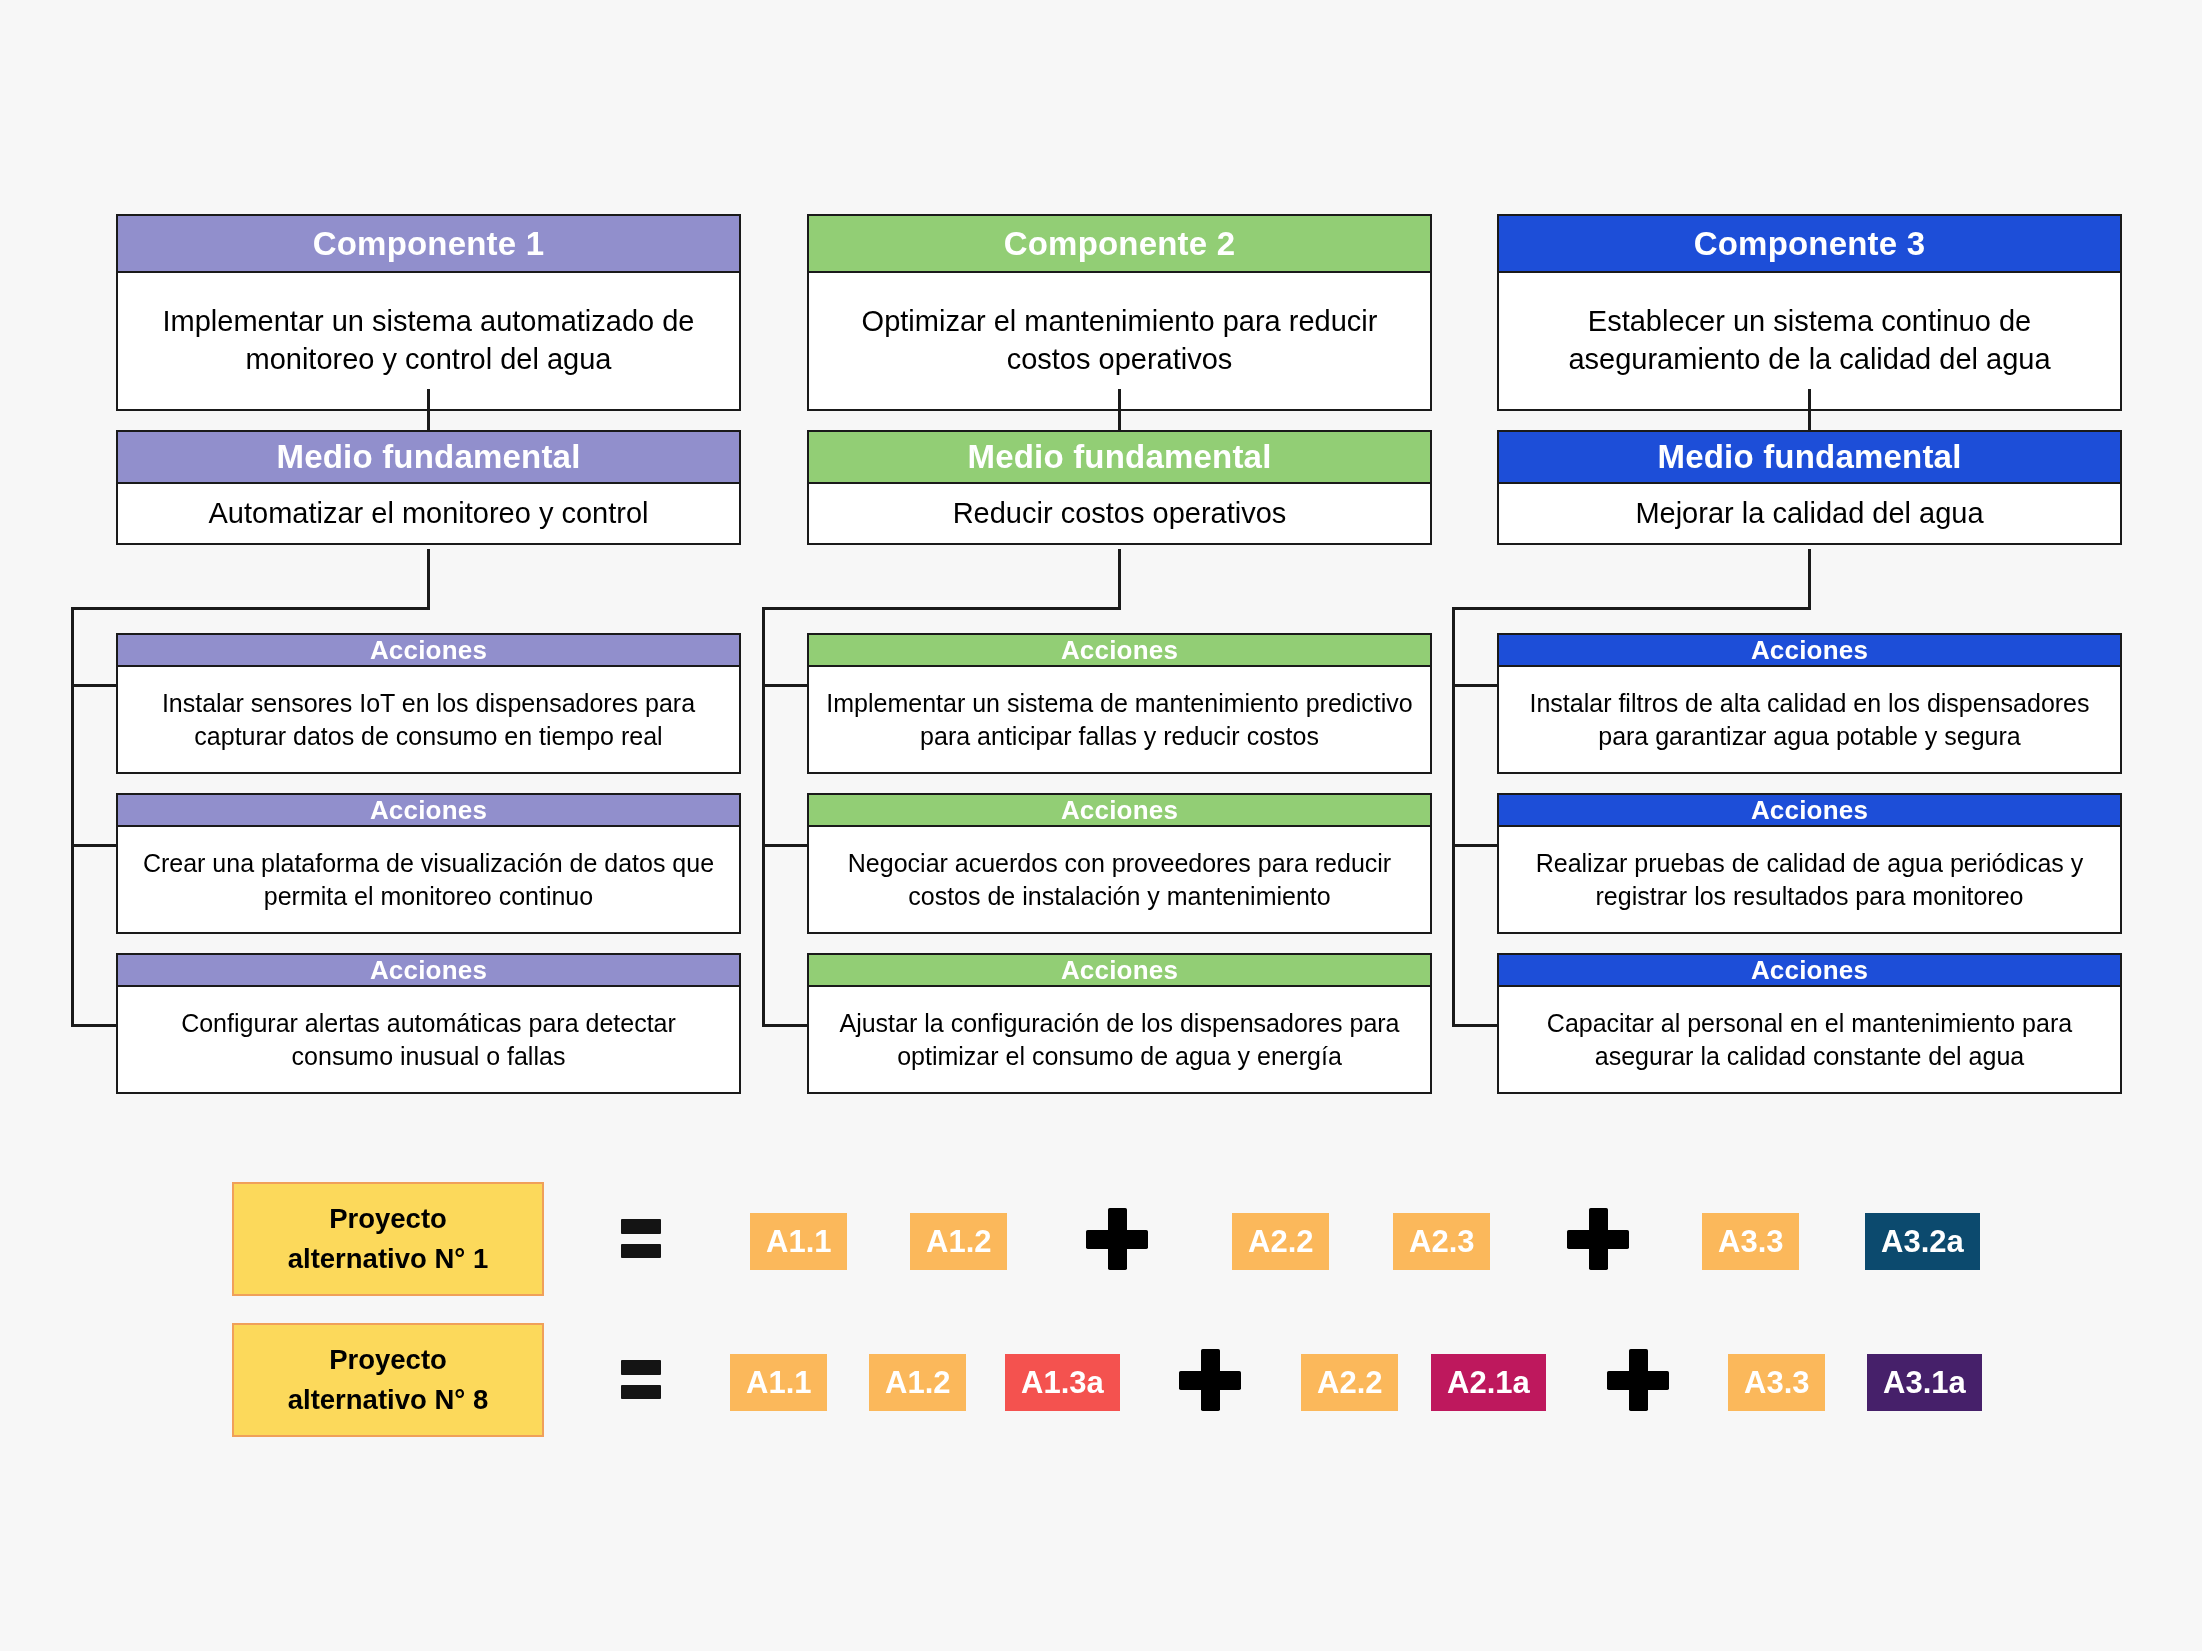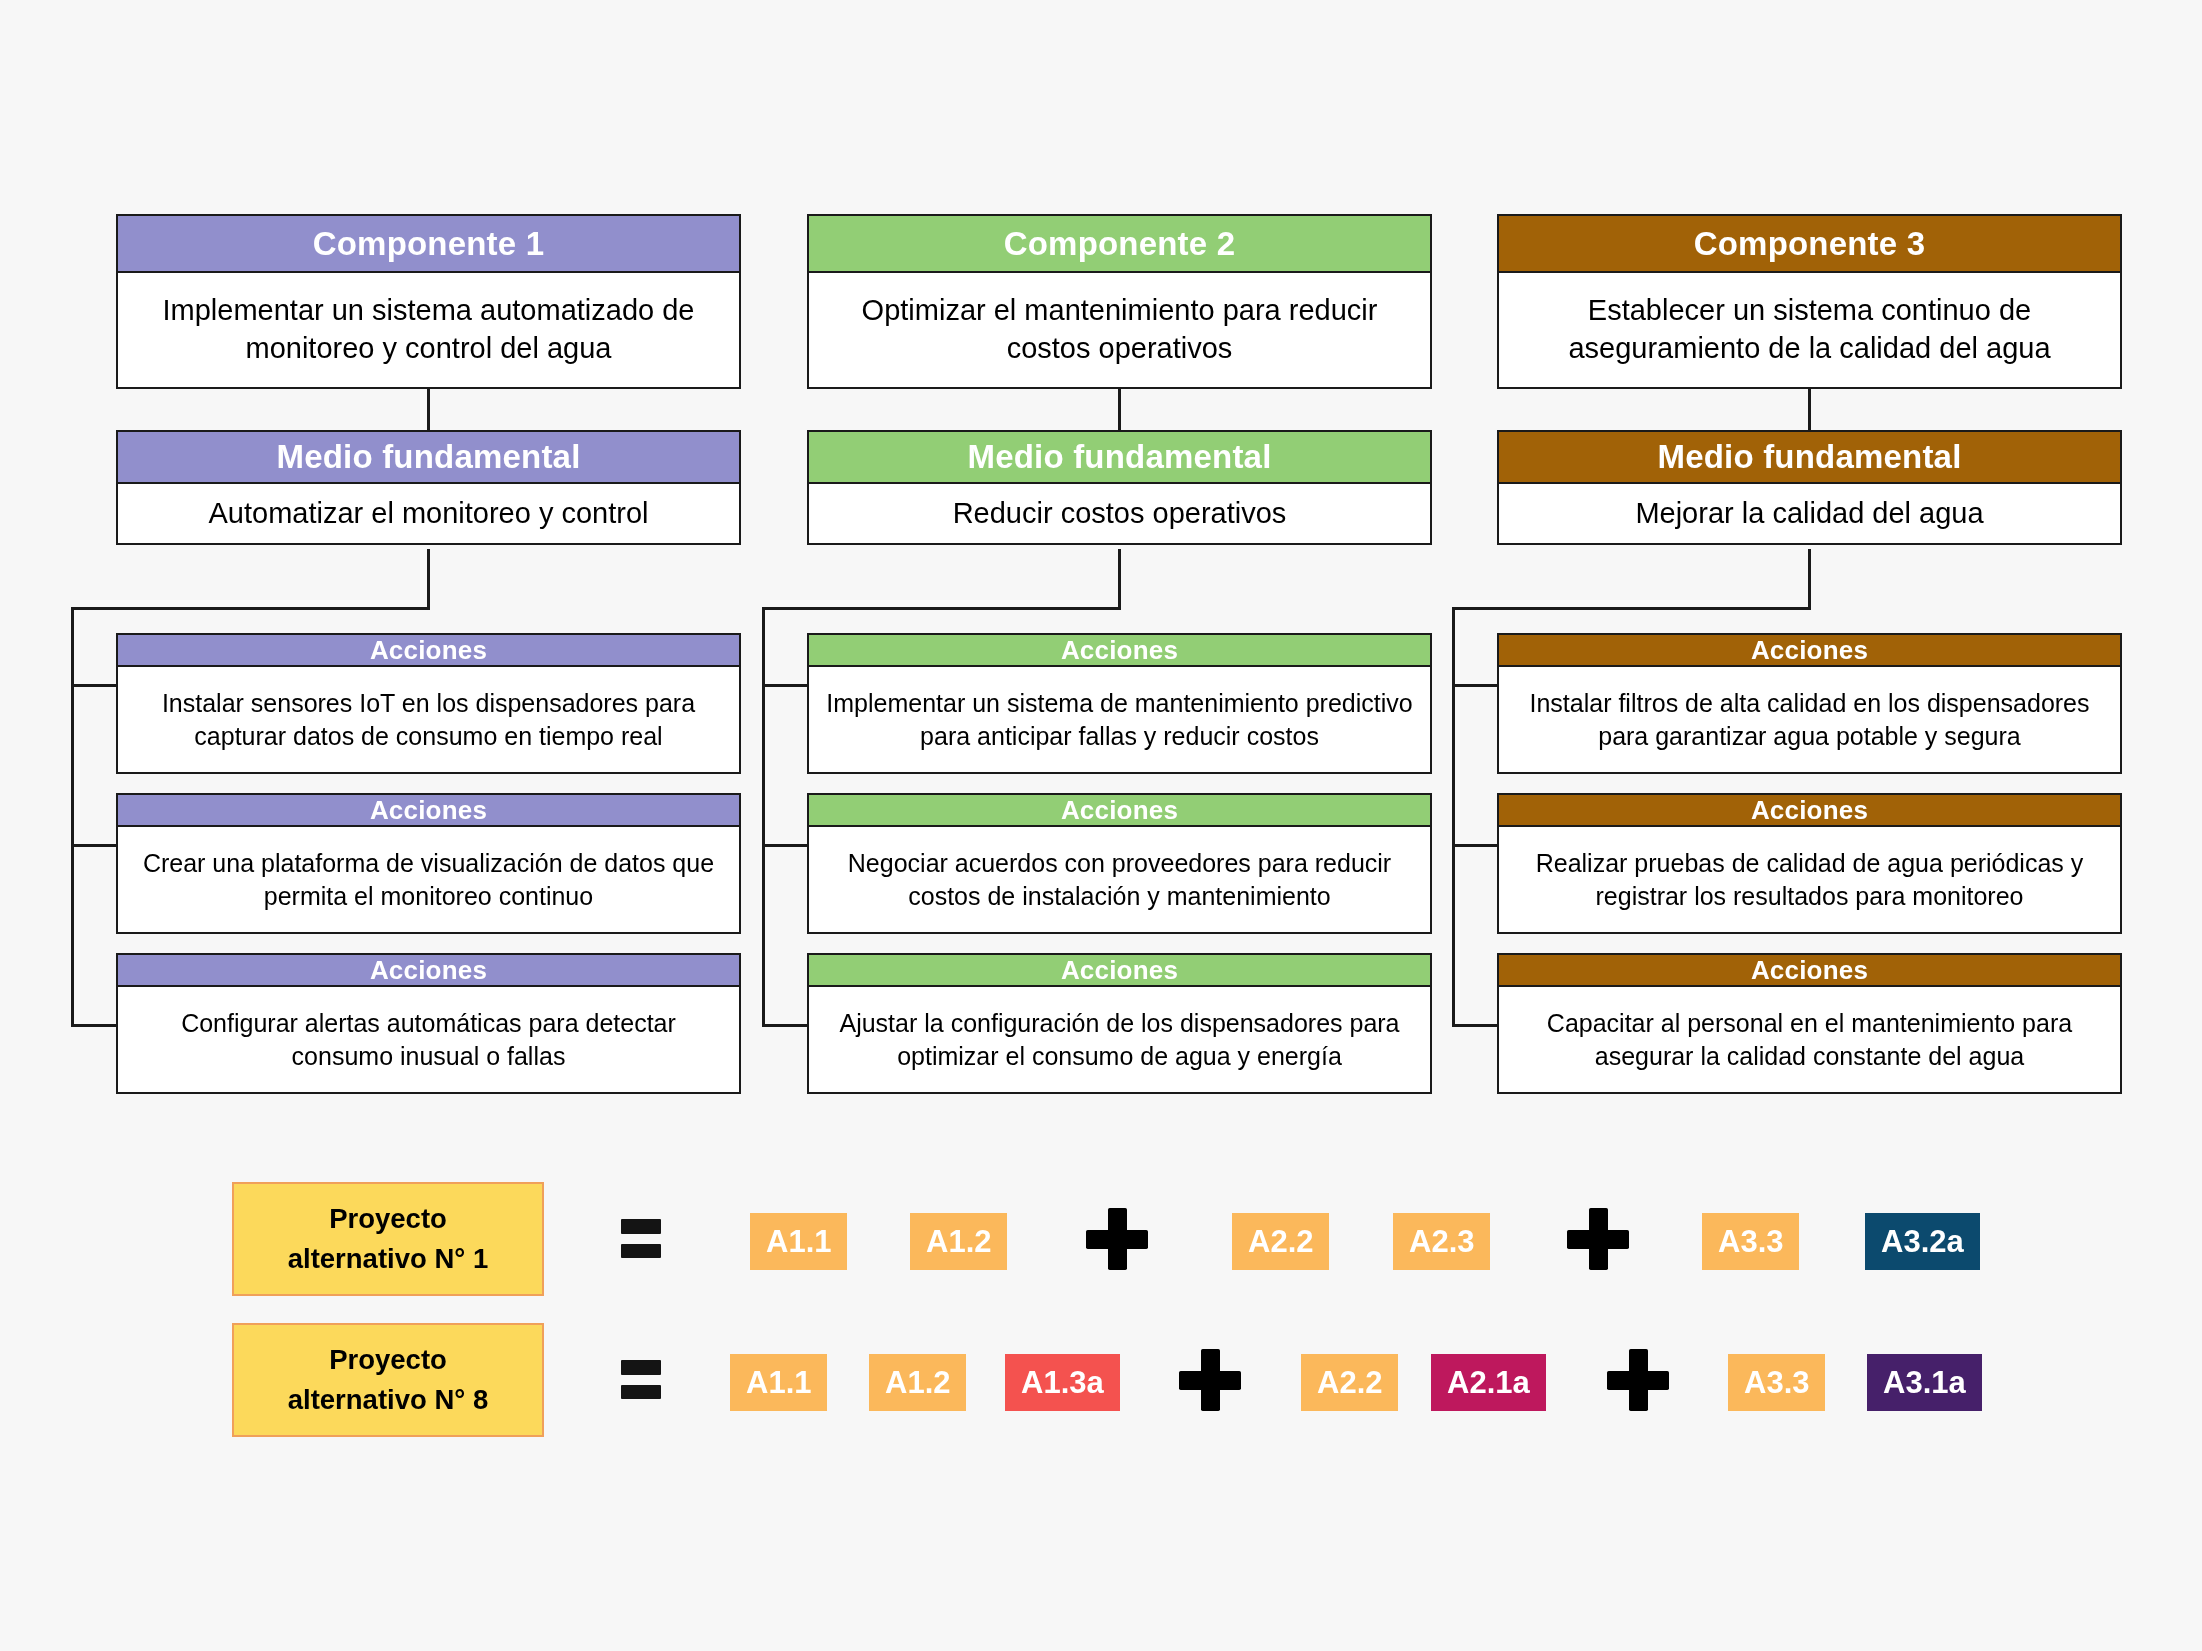--- a/index.html
+++ b/index.html
@@ -44,30 +44,30 @@
     text-align: center;
     display: flex;
     align-items: center;
     justify-content: center;
     padding: 3.4px 10.3px;
     line-height: 1.30;
   }
 
   
   .lvl-comp .hdr  { height: 57px; font-size: 33px; }
-  .lvl-comp .body { height: 114px; font-size: 29px; }
+  .lvl-comp .body { height: 136px; font-size: 29px; }
   .lvl-medio .hdr { height: 52px; font-size: 33px; }
   .lvl-medio .body{ height: 59px; font-size: 29px; }
   .lvl-acc .hdr   { height: 32px; font-size: 26px; }
   .lvl-acc .body  { height: 105px; font-size: 25px; }
 
   
   .c1 .hdr { background: #918FCC; }
   .c2 .hdr { background: #92CE75; }
-  .c3 .hdr { background: #a16207; }
+  .c3 .hdr { background: #1d4ed8; }
 
   
   .line {
     position: absolute;
     background: #1a1a1a;
   }
   .vline { width: 2.6px; }
   .hline { height: 2.6px; }
 
   

